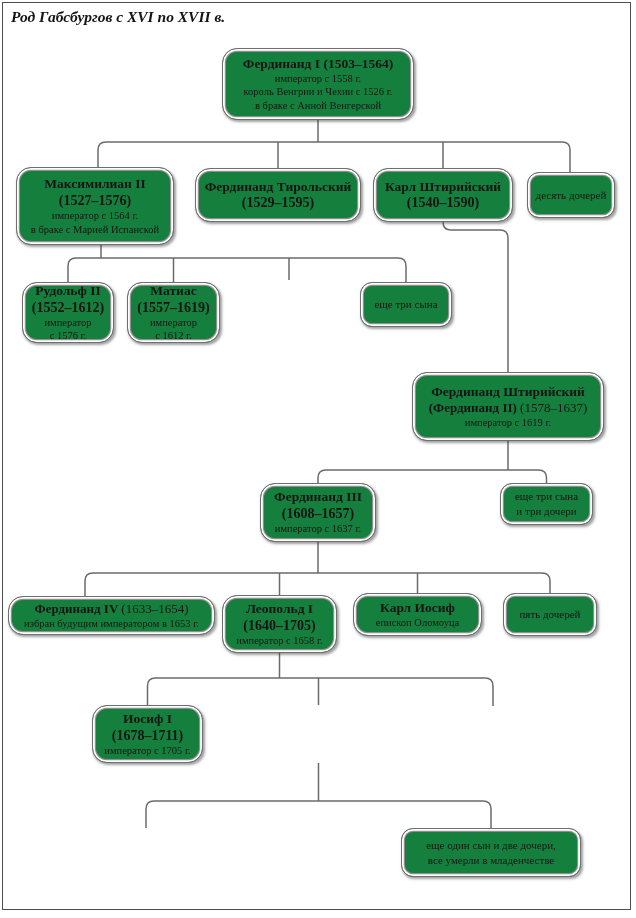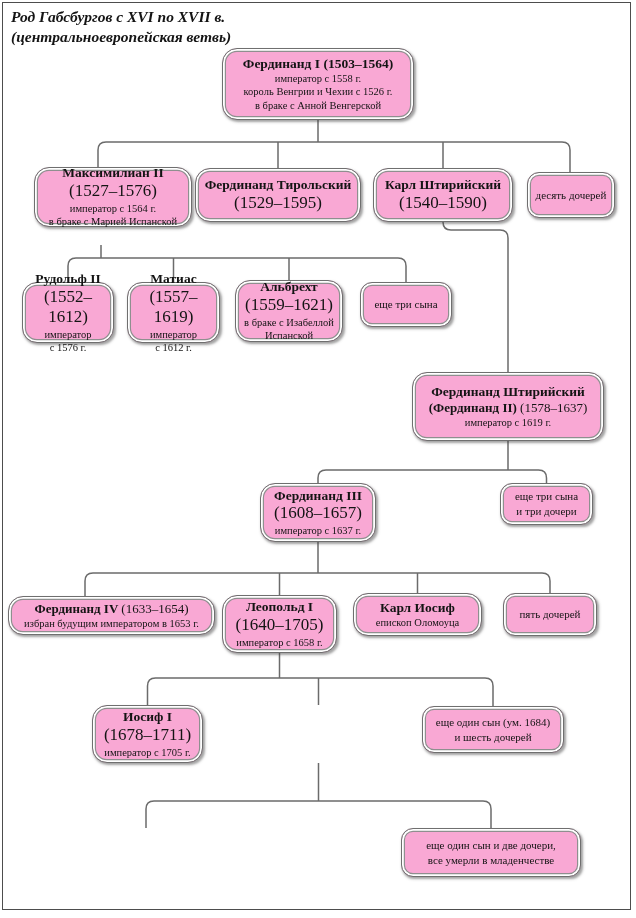--- a/index.html
+++ b/index.html
@@ -11,44 +11,43 @@
     position:absolute;left:2px;top:2px;width:629px;height:908px;
     border:1.5px solid #4d4d4d;box-sizing:border-box;
   }
   .title{
     position:absolute;left:11px;top:7px;
     font-size:15.5px;font-weight:bold;font-style:italic;line-height:1.32;
     white-space:nowrap;
   }
   svg.wires{position:absolute;left:0;top:0;pointer-events:none;}
   .node{
-    position:absolute;box-sizing:border-box;background:#f9a8d4;
+    position:absolute;box-sizing:border-box;background:#15803d;
     border:1.3px solid #6f6f6f;border-radius:15px;
     box-shadow: inset 0 0 0 1.8px #ffffff, inset 0 0 0 3px #8f8f8f,
                 1.5px 2px 2.5px rgba(70,70,70,.5);
     display:flex;flex-direction:column;align-items:center;justify-content:center;
     text-align:center;padding:7px 6px;
   }
   .small{border-radius:12px;}
   .nm{font-size:13.5px;font-weight:bold;line-height:1.18;white-space:nowrap;}
-  .yrs{font-size:17px;font-weight:normal;line-height:1.22;}
+  .yrs{font-size:14px;font-weight:bold;line-height:1.22;}
   .yn{font-weight:normal;font-size:13px;}
   .sub{font-size:10.5px;line-height:1.26;}
   .note{font-size:11px;line-height:1.34;}
 </style>
 </head>
 <body>
 
 <div class="canvas">
 
   <div class="frame"></div>
 
   <div class="title">
     <div>Род Габсбургов с XVI по XVII в.</div>
-    <div>(центральноевропейская ветвь)</div>
   </div>
 
   <svg class="wires" width="636" height="918" viewBox="0 0 636 918">
     <g fill="none" stroke="#6b6b6b" stroke-width="1.5">
       <path d="M318,120 V142 M98,167 V150 Q98,142 106,142 H562 Q570,142 570,150 V172 M278,142 V168 M443,142 V168"></path>
       <path d="M101,245 V258 M68,282 V266 Q68,258 76,258 H398 Q406,258 406,266 V282 M173.5,258 V282 M289,258 V280"></path>
       <path d="M443,222 Q443,230 451,230 H500 Q508,230 508,238 V372"></path>
       <path d="M508,441 V470 M318,483 V478 Q318,470 326,470 H538.5 Q546.5,470 546.5,478 V483"></path>
       <path d="M318,542 V573 M85,596 V581 Q85,573 93,573 H542 Q550,573 550,581 V593 M279.5,573 V595 M417.5,573 V593"></path>
       <path d="M279.5,653 V678 M147.5,705 V686 Q147.5,678 155.5,678 H485 Q493,678 493,686 V706 M318.5,678 V705"></path>
@@ -56,21 +55,21 @@
     </g>
   </svg>
 
   <div class="node" style="left:222px;top:48px;width:192px;height:72px">
     <div class="nm"><span>Фердинанд I</span> <span>(1503–1564)</span></div>
     <div class="sub">император с 1558 г.</div>
     <div class="sub">король Венгрии и Чехии с 1526 г.</div>
     <div class="sub">в браке с Анной Венгерской</div>
   </div>
 
-  <div class="node" style="left:34px;top:167px;width:158px;height:60px">
+  <div class="node" style="left:16px;top:167px;width:158px;height:78px">
     <div class="nm">Максимилиан II</div>
     <div class="yrs">(1527–1576)</div>
     <div class="sub">император с 1564 г.</div>
     <div class="sub">в браке с Марией Испанской</div>
   </div>
 
   <div class="node" style="left:195px;top:168px;width:166px;height:54px">
     <div class="nm">Фердинанд Тирольский</div>
     <div class="yrs">(1529–1595)</div>
   </div>
@@ -91,26 +90,20 @@
     <div class="sub">с 1576 г.</div>
   </div>
 
   <div class="node" style="left:127px;top:282px;width:93px;height:61px">
     <div class="nm">Матиас</div>
     <div class="yrs">(1557–1619)</div>
     <div class="sub">император</div>
     <div class="sub">с 1612 г.</div>
   </div>
 
-  <div class="node" style="left:235px;top:280px;width:108px;height:62px">
-    <div class="nm">Альбрехт</div>
-    <div class="yrs">(1559–1621)</div>
-    <div class="sub">в браке с Изабеллой</div>
-    <div class="sub">Испанской</div>
-  </div>
 
   <div class="node small" style="left:360px;top:282px;width:92px;height:45px">
     <div class="note">еще три сына</div>
   </div>
 
   <div class="node" style="left:412px;top:372px;width:192px;height:69px">
     <div class="nm">Фердинанд Штирийский</div>
     <div class="nm" style="font-size:13px"><span>(Фердинанд II)</span> <span class="yn">(1578–1637)</span></div>
     <div class="sub">император с 1619 г.</div>
   </div>
@@ -146,24 +139,20 @@
     <div class="note">пять дочерей</div>
   </div>
 
   <div class="node" style="left:92px;top:705px;width:111px;height:58px">
     <div class="nm">Иосиф I</div>
     <div class="yrs">(1678–1711)</div>
     <div class="sub">император с 1705 г.</div>
   </div>
 
 
-  <div class="node small" style="left:422px;top:706px;width:142px;height:47px">
-    <div class="note">еще один сын (ум. 1684)</div>
-    <div class="note">и шесть дочерей</div>
-  </div>
 
 
   <div class="node small" style="left:401px;top:828px;width:180px;height:49px">
     <div class="note">еще один сын и две дочери,</div>
     <div class="note">все умерли в младенчестве</div>
   </div>
 
 </div>
 
 </body></html>

